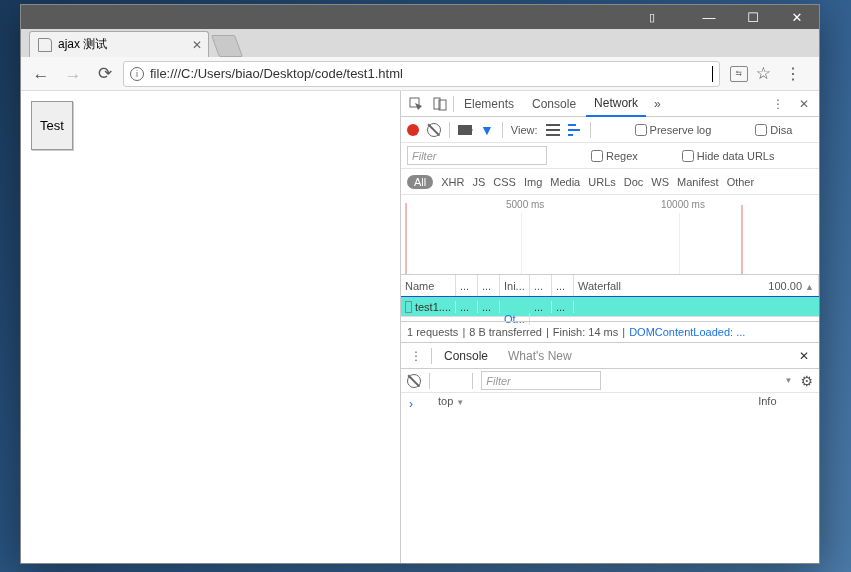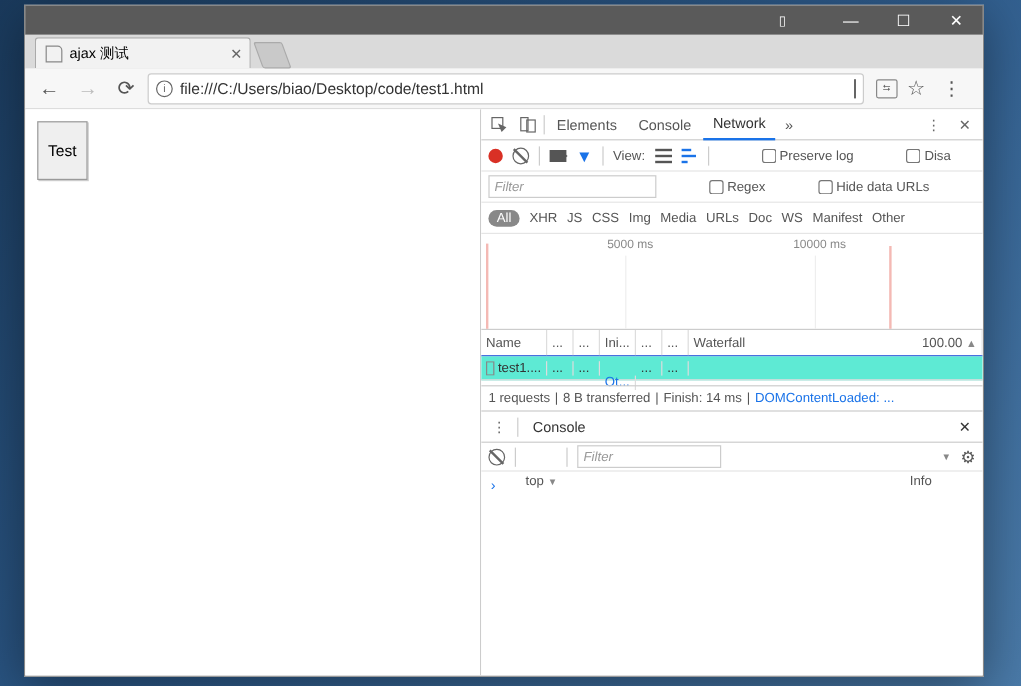--- a/index.html
+++ b/index.html
@@ -252,20 +252,21 @@
         <span>|</span>
         <span>Finish: 14 ms</span>
         <span>|</span>
         <span class="dcl">DOMContentLoaded: ...</span>
       </div>
 
       <div class="drawer-tabs">
         <div class="dt-ic">⋮</div>
         <div class="sep"></div>
         <div class="dt-tab cur">Console</div>
+        <div class="dt-tab wn">What's New</div>
         <div class="dclose">✕</div>
       </div>
 
       <div class="console-bar">
         <span class="noicon"></span>
         <div class="sep"></div>
         <span class="fakesel"><span>top</span> <span class="tri">▼</span></span>
         <div class="sep"></div>
         <input class="filter-input" style="width: 120px;" placeholder="Filter">
         <span style="flex:1"></span>

